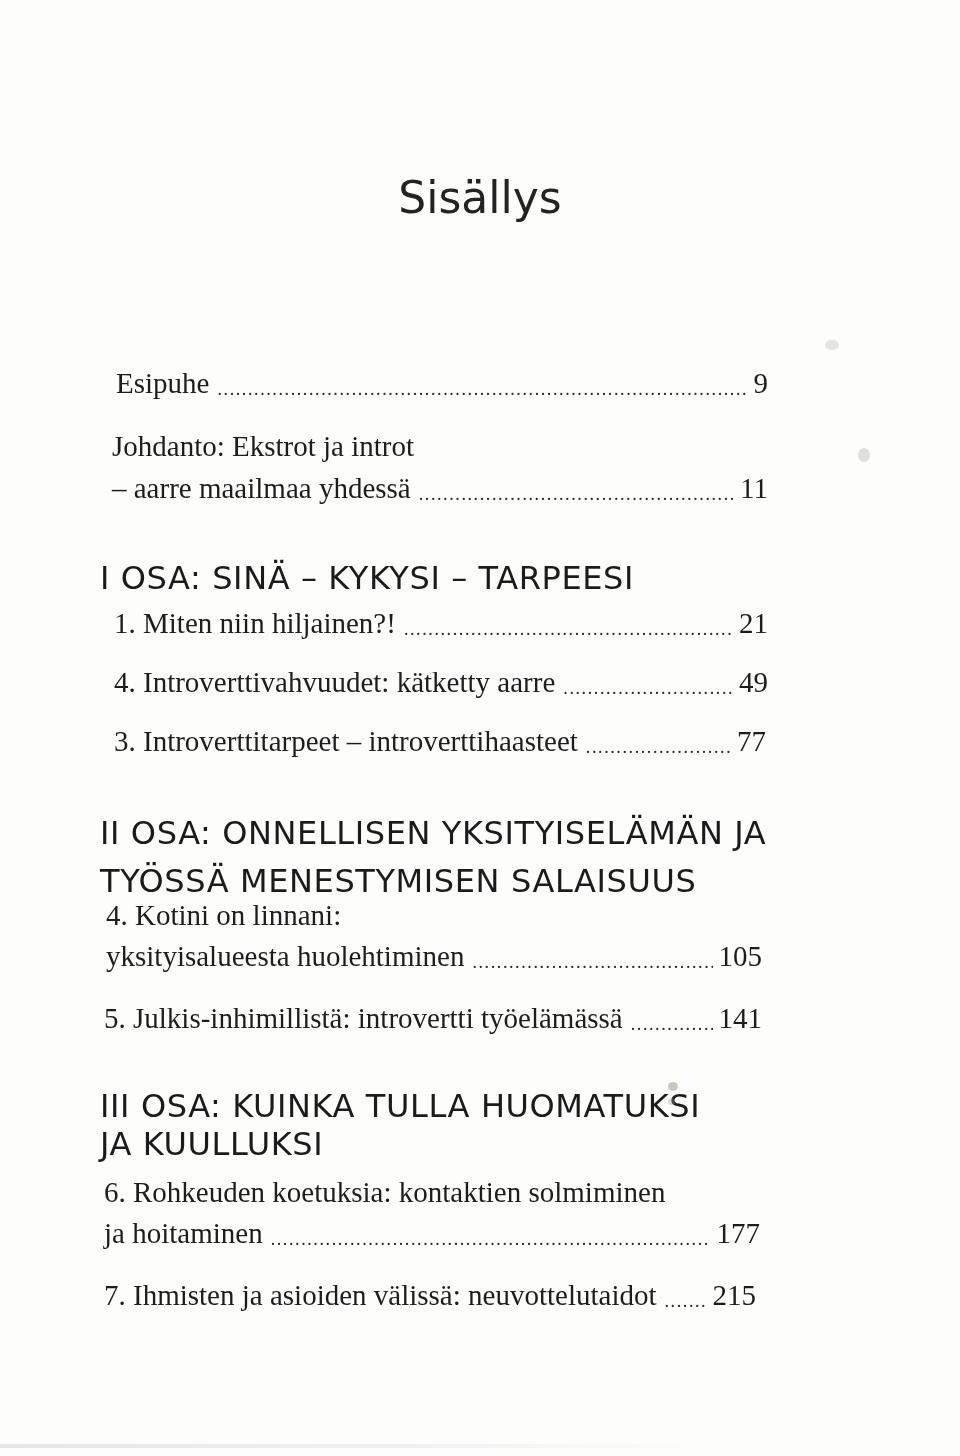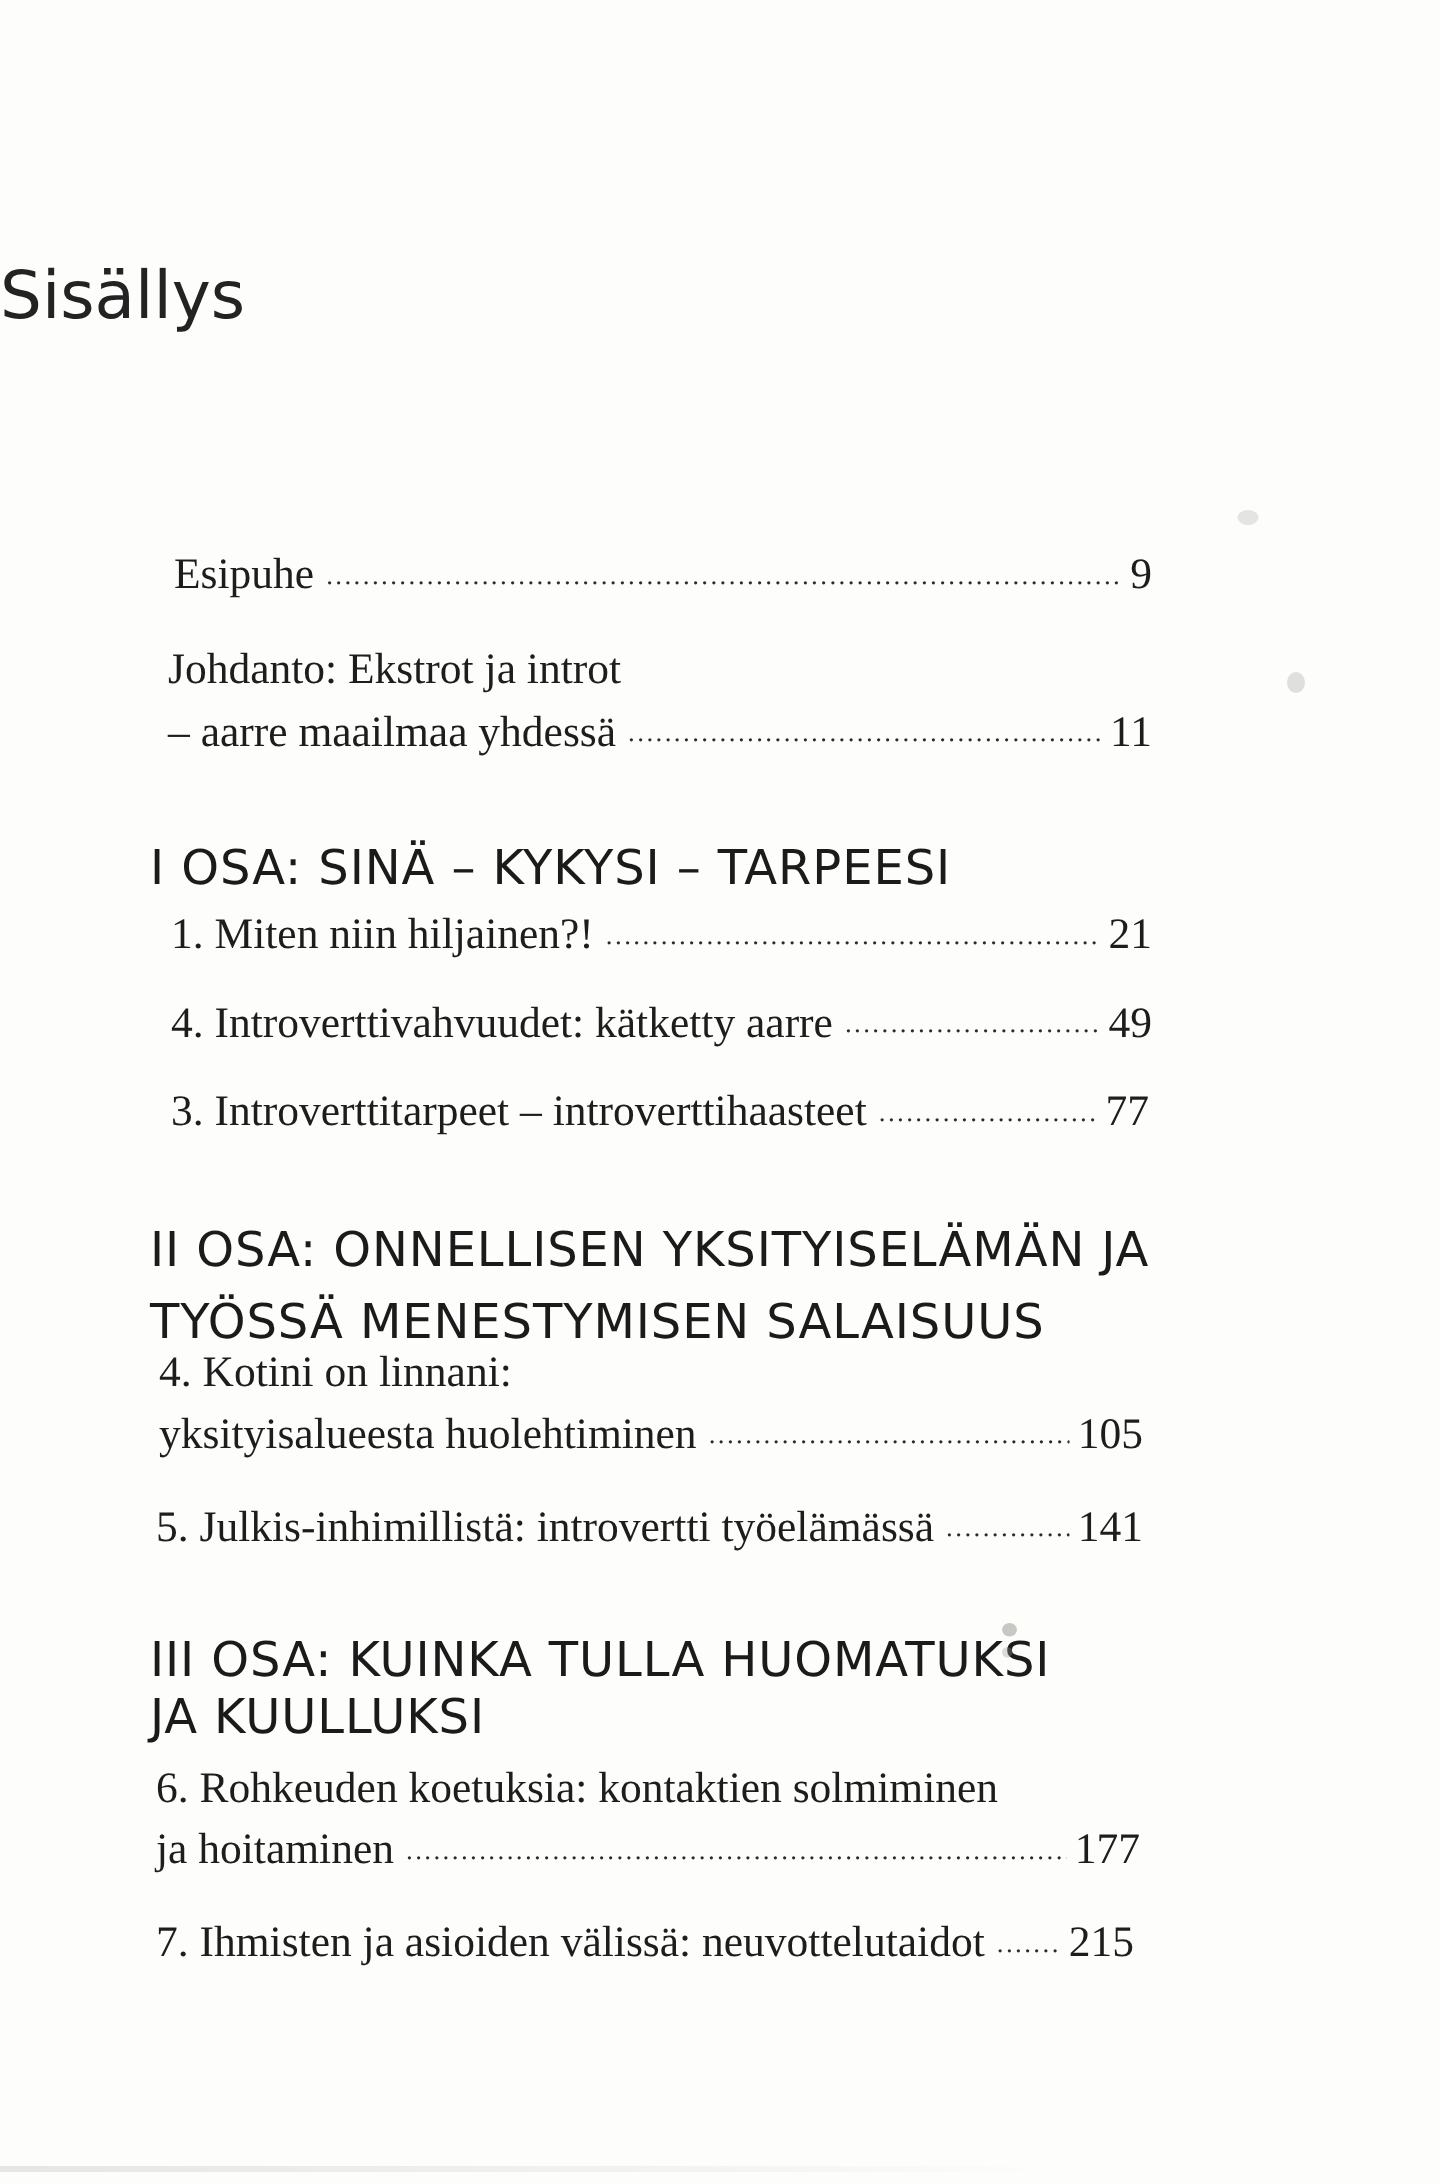--- a/index.html
+++ b/index.html
@@ -17,20 +17,21 @@
     .page {
       position: absolute;
       left: 0; top: 0;
       width: 960px; height: 1456px;
       background: #fdfdfc;
     }
     .title {
       position: absolute;
       left: 0; width: 960px;
       top: 172px;
+      text-align: center;
       font-family: "DejaVu Sans", sans-serif;
       font-size: 44px;
       font-weight: normal;
       color: #232323;
       letter-spacing: 0px;
       margin: 0;
       padding-left: 0px;
     }
     .serif {
       font-family: "Liberation Serif", "DejaVu Serif", serif;
@@ -43,21 +44,21 @@
       color: #1b1b1b;
       letter-spacing: 0.6px;
     }
     .line {
       position: absolute;
       white-space: nowrap;
     }
     .entry-row {
       position: absolute;
       display: flex;
-      align-items: center;
+      align-items: flex-end;
       white-space: nowrap;
     }
     .entry-row .label { flex: 0 0 auto; }
     .entry-row .dots {
       flex: 1 1 auto;
       overflow: hidden;
       margin: 0 6px 0 8px;
       letter-spacing: 1.6px;
       font-size: 18px;
       color: #2a2a2a;

